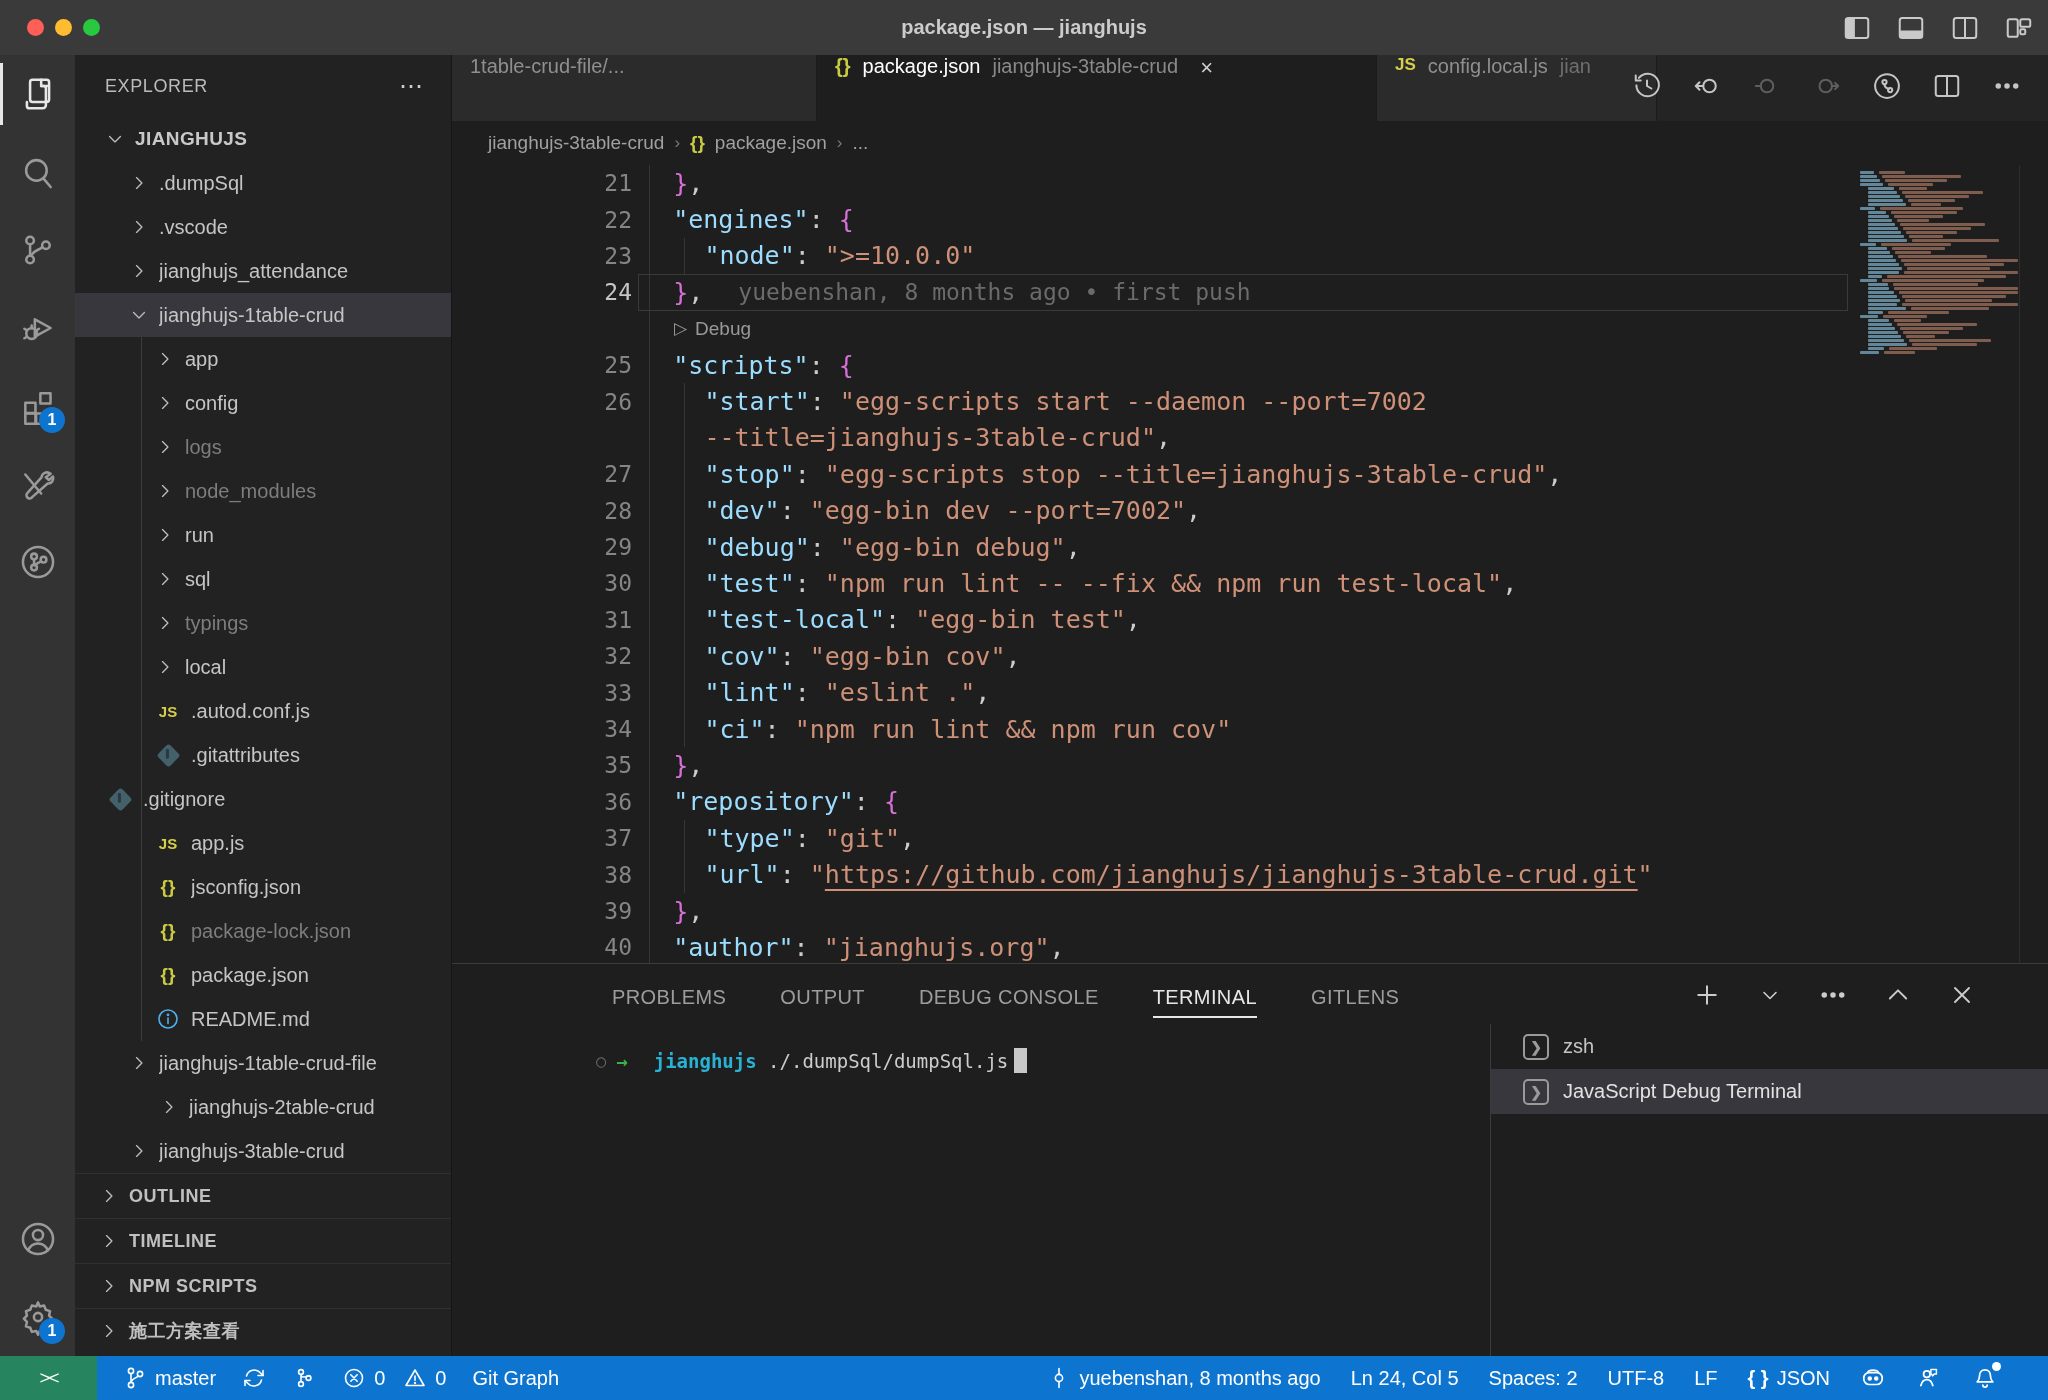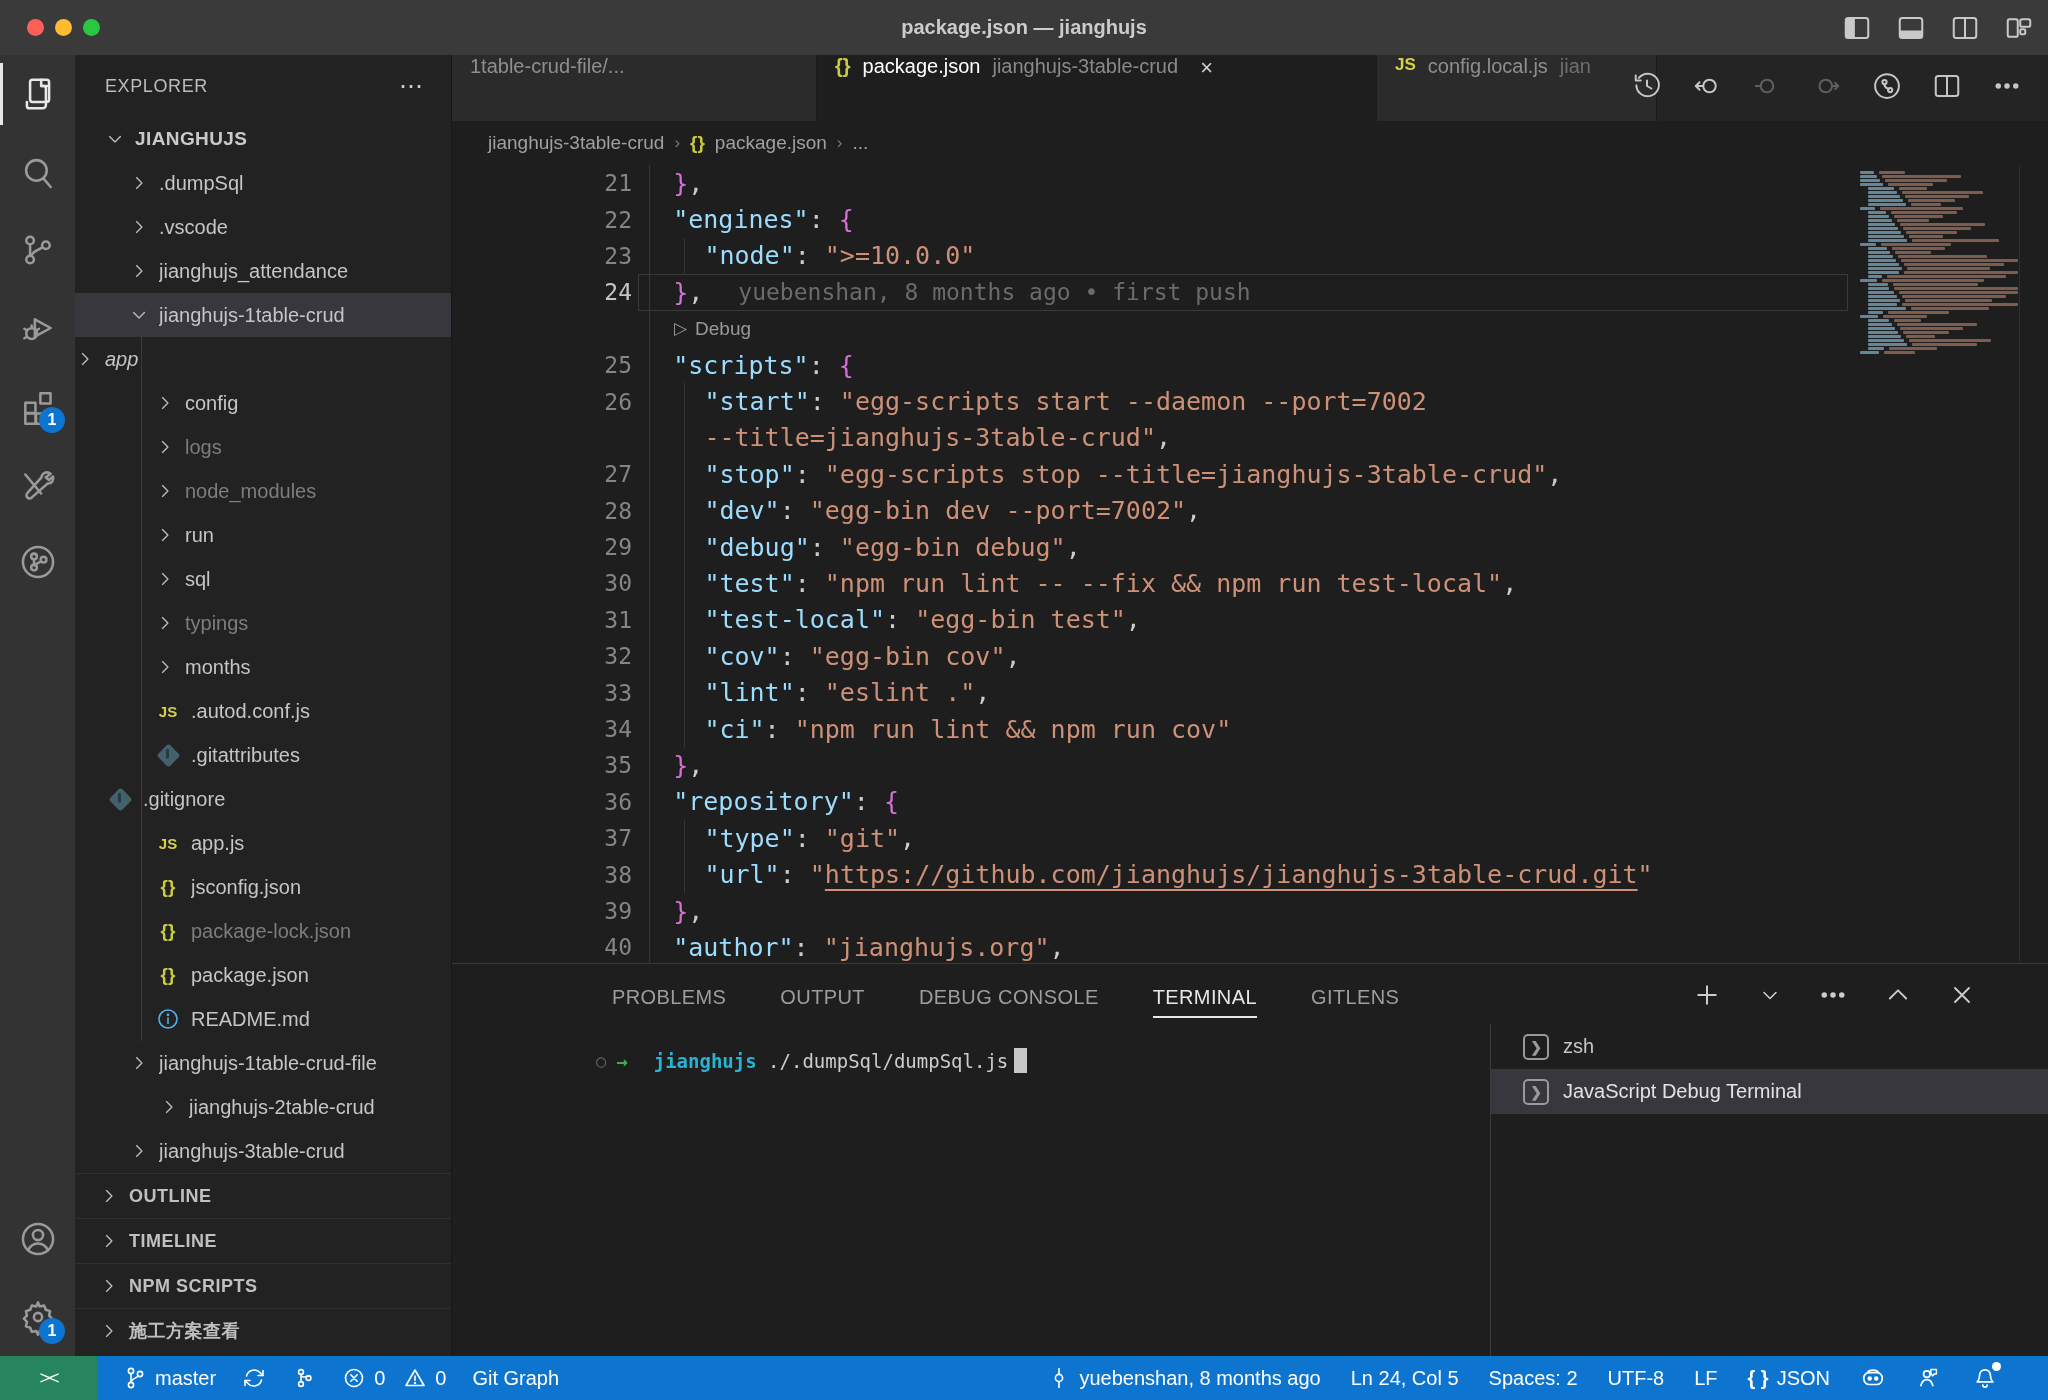--- a/index.html
+++ b/index.html
@@ -309,21 +309,21 @@
             <span class="lbl">jianghujs_attendance</span>
           </div>
           <div class="trow selected" style="padding-left: 54px;">
             <span class="chev">
               <svg width="20" height="20" viewBox="0 0 24 24" fill="none" stroke="currentColor" stroke-width="1.6" stroke-linecap="round" stroke-linejoin="round">
                 <path d="M5.5 9 12 15.5 18.5 9"></path>
               </svg>
             </span>
             <span class="lbl">jianghujs-1table-crud</span>
           </div>
-          <div class="trow" style=" font-style: italic;">
+          <div class="trow" style="padding-left: 80px;">
             <span class="chev">
               <svg width="20" height="20" viewBox="0 0 24 24" fill="none" stroke="currentColor" stroke-width="1.6" stroke-linecap="round" stroke-linejoin="round">
                 <path d="M9 5.5 15.5 12 9 18.5"></path>
               </svg>
             </span>
             <span class="lbl">app</span>
           </div>
           <div class="trow" style="padding-left: 80px;">
             <span class="chev">
               <svg width="20" height="20" viewBox="0 0 24 24" fill="none" stroke="currentColor" stroke-width="1.6" stroke-linecap="round" stroke-linejoin="round">
@@ -371,21 +371,21 @@
               </svg>
             </span>
             <span class="lbl">typings</span>
           </div>
           <div class="trow" style="padding-left: 80px;">
             <span class="chev">
               <svg width="20" height="20" viewBox="0 0 24 24" fill="none" stroke="currentColor" stroke-width="1.6" stroke-linecap="round" stroke-linejoin="round">
                 <path d="M9 5.5 15.5 12 9 18.5"></path>
               </svg>
             </span>
-            <span class="lbl">months</span>
+            <span class="lbl">local</span>
           </div>
           <div class="trow" style="padding-left: 80px;">
             <span class="ficon js">JS</span>
             <span class="lbl">.autod.conf.js</span>
           </div>
           <div class="trow" style="padding-left: 80px;">
             <span class="ficon">
               <span class="gitdiamond"></span>
             </span>
             <span class="lbl">.gitattributes</span>

